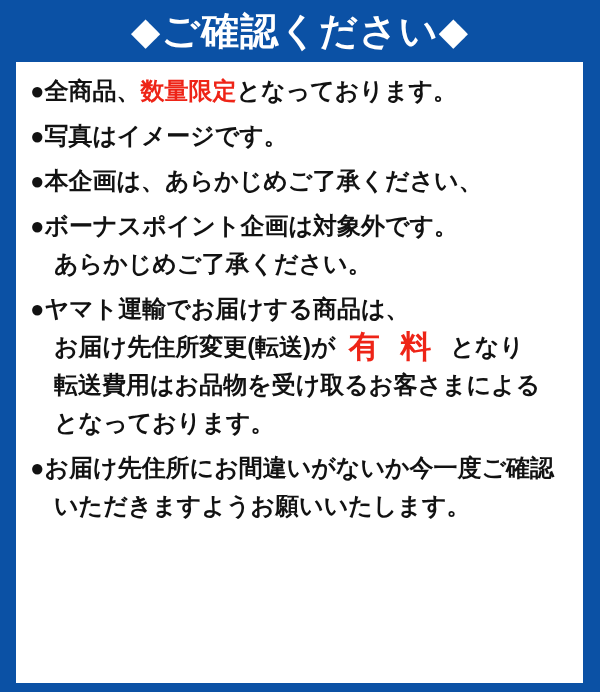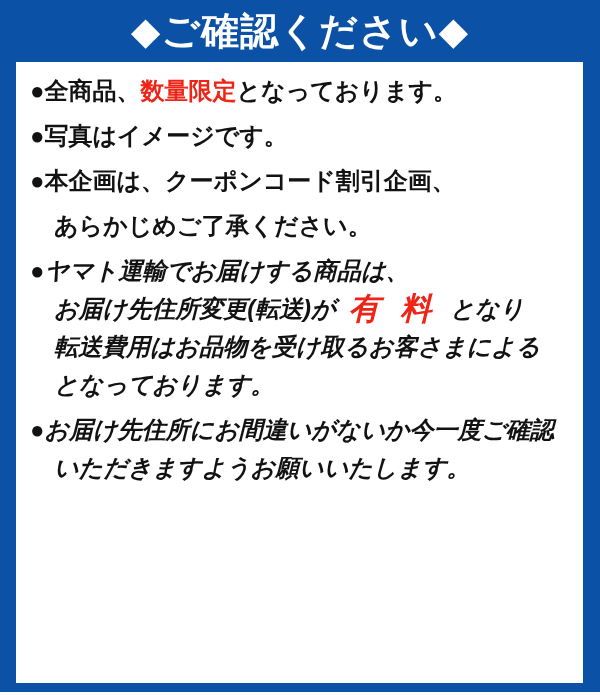--- a/index.html
+++ b/index.html
@@ -37,21 +37,21 @@
     box-sizing:border-box;
     padding:10px 10px 16px 14px;
   }
   .notice{
     margin:0 0 7px 0;
     font-size:24px;
     font-weight:700;
     color:var(--text);
     line-height:38px;
   }
-  .notice.gap{margin-top:6px;font-style:italic;}
+  .notice.gap{margin-top:6px;}
   .line{display:block;white-space:nowrap;}
   .line.cont{padding-left:24px;}
   .red{color:var(--red);}
   .big-red{
     color:var(--red);
     font-size:31px;
     font-weight:800;
     margin:4px 13px;
     letter-spacing:6px;
     vertical-align:-2px;
@@ -71,24 +71,25 @@
     <p class="notice">
       <span class="line"><span>●全商品、</span><span class="red">数量限定</span><span>となっております。</span></span>
     </p>
 
     <p class="notice">
       <span class="line"><span>●写真はイメージです。</span></span>
     </p>
 
 
     <p class="notice">
-      <span class="line"><span>●本企画は、クーポンコード割引企画、</span></span>
+      <span class="line"><span>●本企画は、あらかじめご了承ください、</span></span>
     </p>
 
     <p class="notice">
+      <span class="line"><span>●ボーナスポイント企画は対象外です。</span></span>
       <span class="line cont"><span>あらかじめご了承ください。</span></span>
     </p>
 
     <p class="notice gap">
       <span class="line"><span>●ヤマト運輸でお届けする商品は、</span></span>
       <span class="line cont"><span>お届け先住所変更(転送)が</span><span class="big-red">有 料</span><span>となり</span></span>
       <span class="line cont"><span>転送費用はお品物を受け取るお客さまによる</span></span>
       <span class="line cont"><span>となっております。</span></span>
     </p>
 

